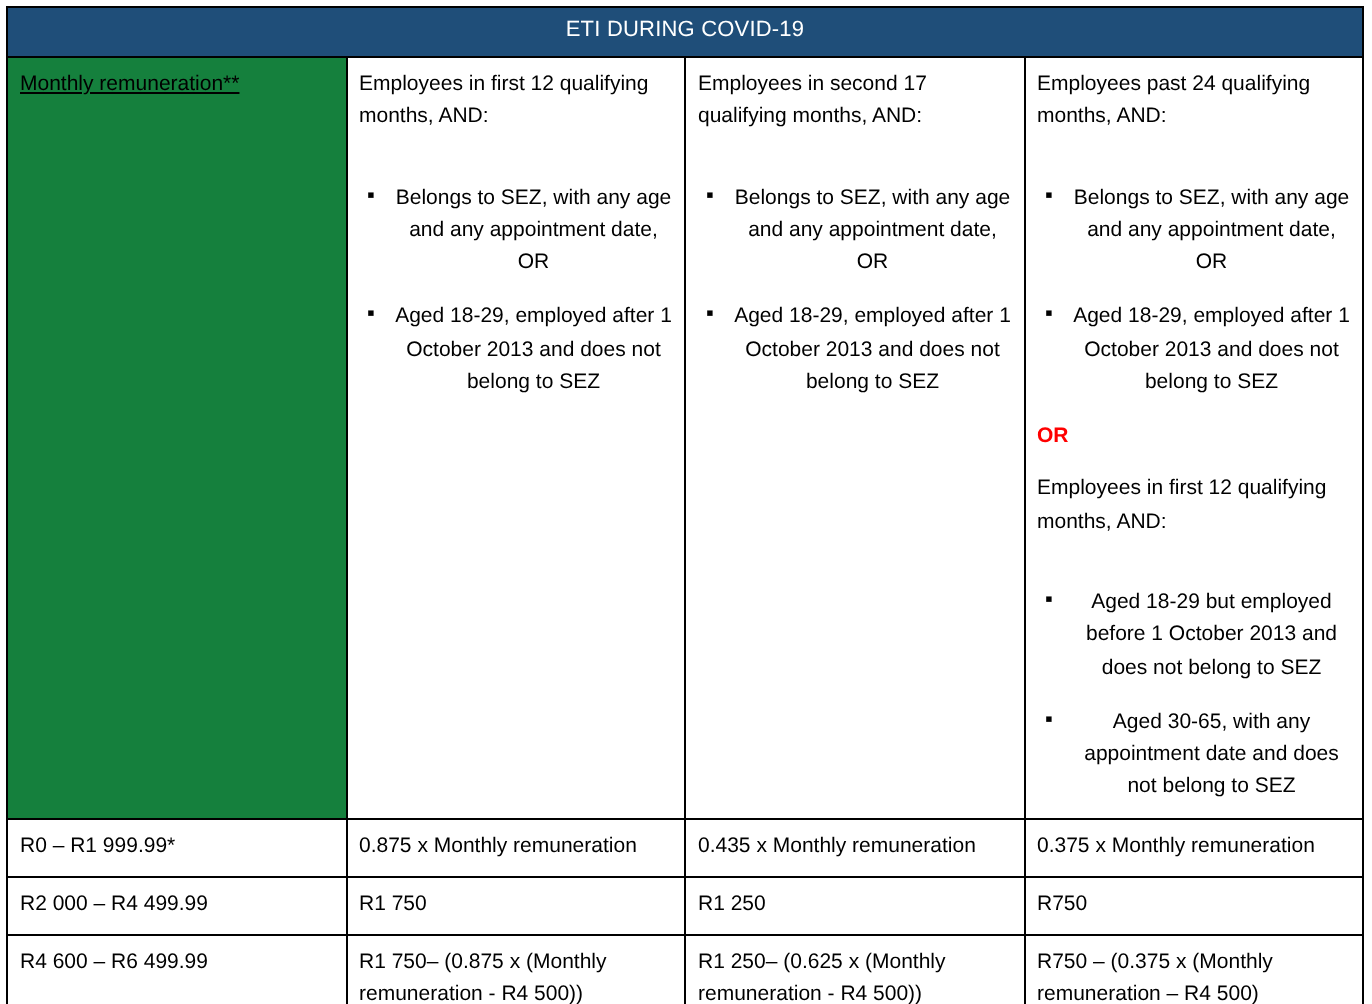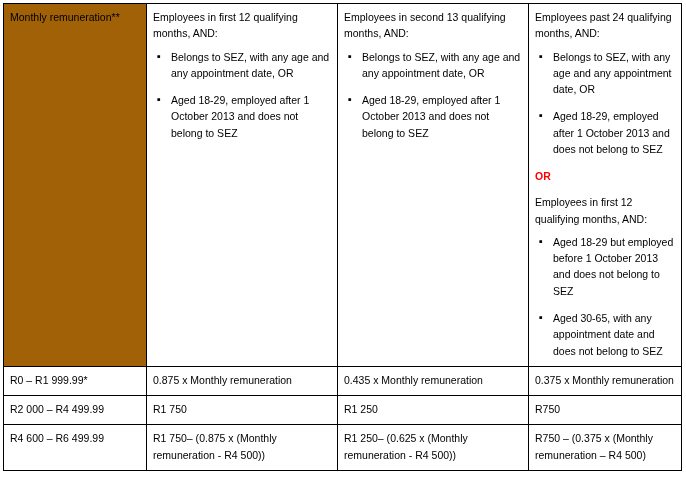--- a/index.html
+++ b/index.html
@@ -38,30 +38,32 @@
   .title-cell {
     background: #1F4E79;
     color: #ffffff;
     font-weight: bold;
     text-align: center !important;
     font-size: 11px;
     padding: 3px 4px 4px 4px !important;
     letter-spacing: 0.1px;
   }
   .hdr-left {
-    background: #a16207;
+    background: #15803d;
     font-weight: bold;
+    text-decoration: underline;
   }
   .hdr-plain {
     background: #ffffff;
   }
   ul.bullets {
-    margin: 7px 0 0 0;
+    margin: 24px 0 0 0;
     padding-left: 18px;
     list-style: none;
+    text-align: center;
   }
   ul.bullets li {
     position: relative;
     margin: 0 0 11px 0;
     padding-left: 0;
   }
   ul.bullets li:last-child {
     margin-bottom: 0;
   }
   ul.bullets li::before {
@@ -93,32 +95,35 @@
     margin-top: 33px;
   }
 </style>
 </head>
 <body>
 
 <div class="doc">
   <table class="eti">
     <tbody>
       <tr>
+        <td class="title-cell" colspan="4">ETI DURING COVID-19</td>
+      </tr>
+      <tr>
         <td class="hdr-left" style="width:130px;">
           <span>Monthly remuneration**</span>
         </td>
         <td class="hdr-plain" style="width:178px;">
           <div>Employees in first 12 qualifying months, AND:</div>
           <ul class="bullets">
             <li>Belongs to SEZ, with any age and any appointment date, OR</li>
             <li>Aged 18-29, employed after 1 October 2013 and does not belong to SEZ</li>
           </ul>
         </td>
         <td class="hdr-plain" style="width:178px;">
-          <div>Employees in second 13 qualifying months, AND:</div>
+          <div>Employees in second 17 qualifying months, AND:</div>
           <ul class="bullets">
             <li>Belongs to SEZ, with any age and any appointment date, OR</li>
             <li>Aged 18-29, employed after 1 October 2013 and does not belong to SEZ</li>
           </ul>
         </td>
         <td class="hdr-plain">
           <div>Employees past 24 qualifying months, AND:</div>
           <ul class="bullets">
             <li>Belongs to SEZ, with any age and any appointment date, OR</li>
             <li>Aged 18-29, employed after 1 October 2013 and does not belong to SEZ</li>

